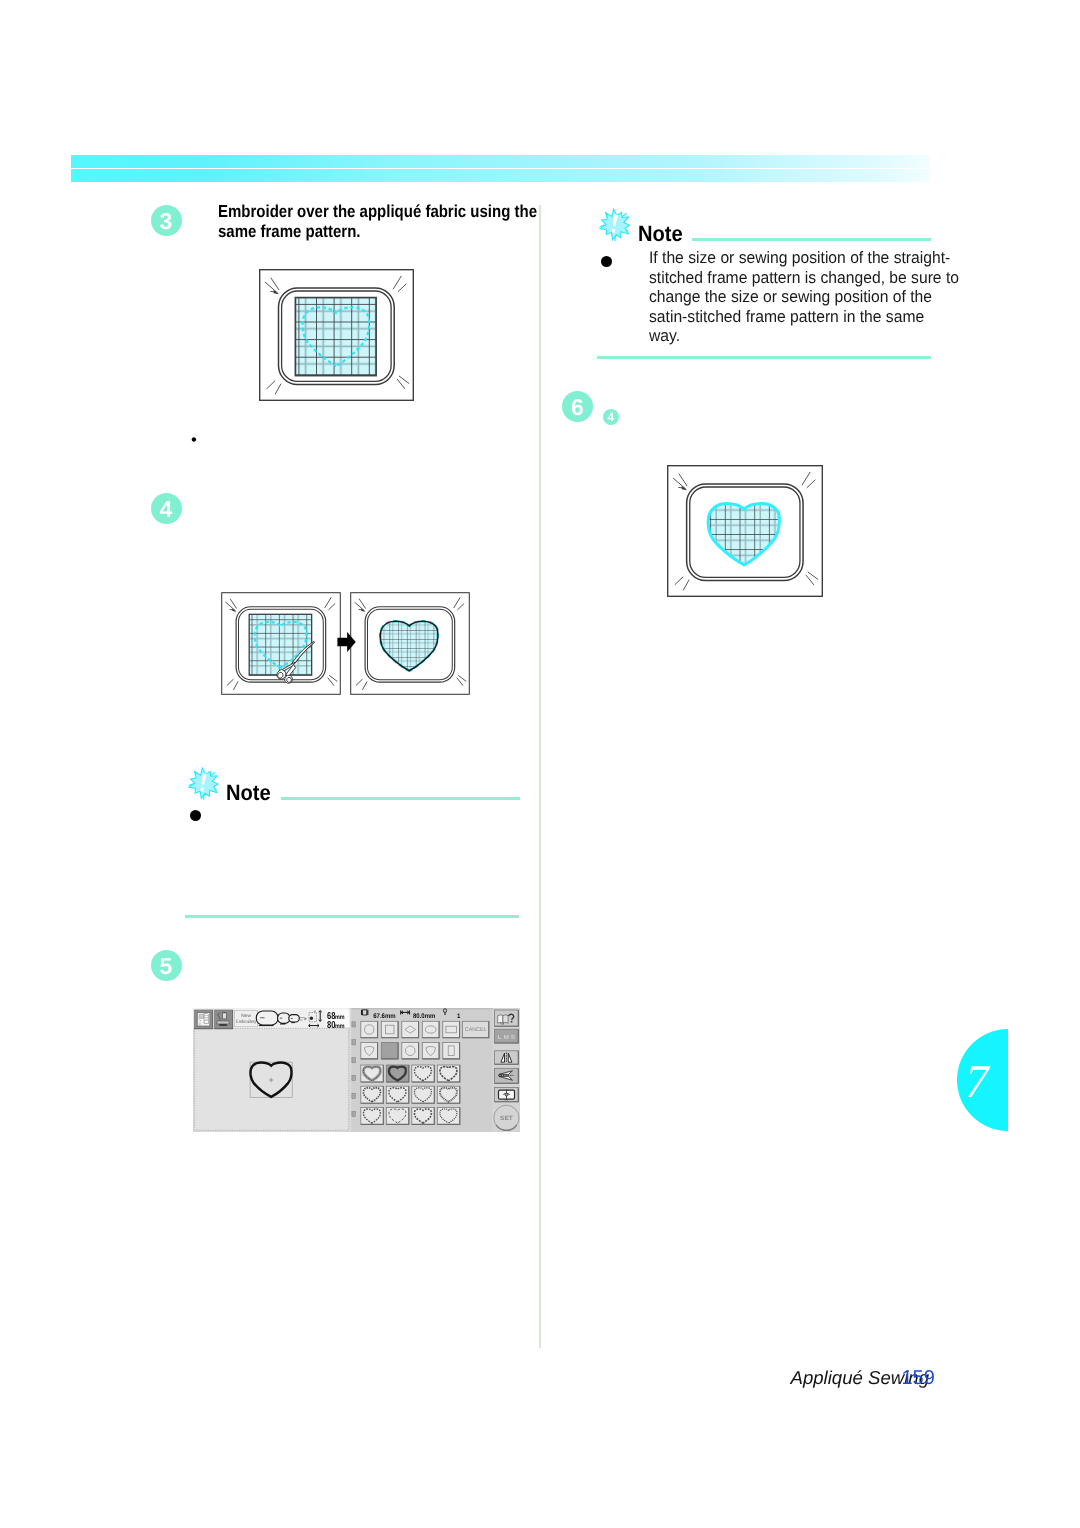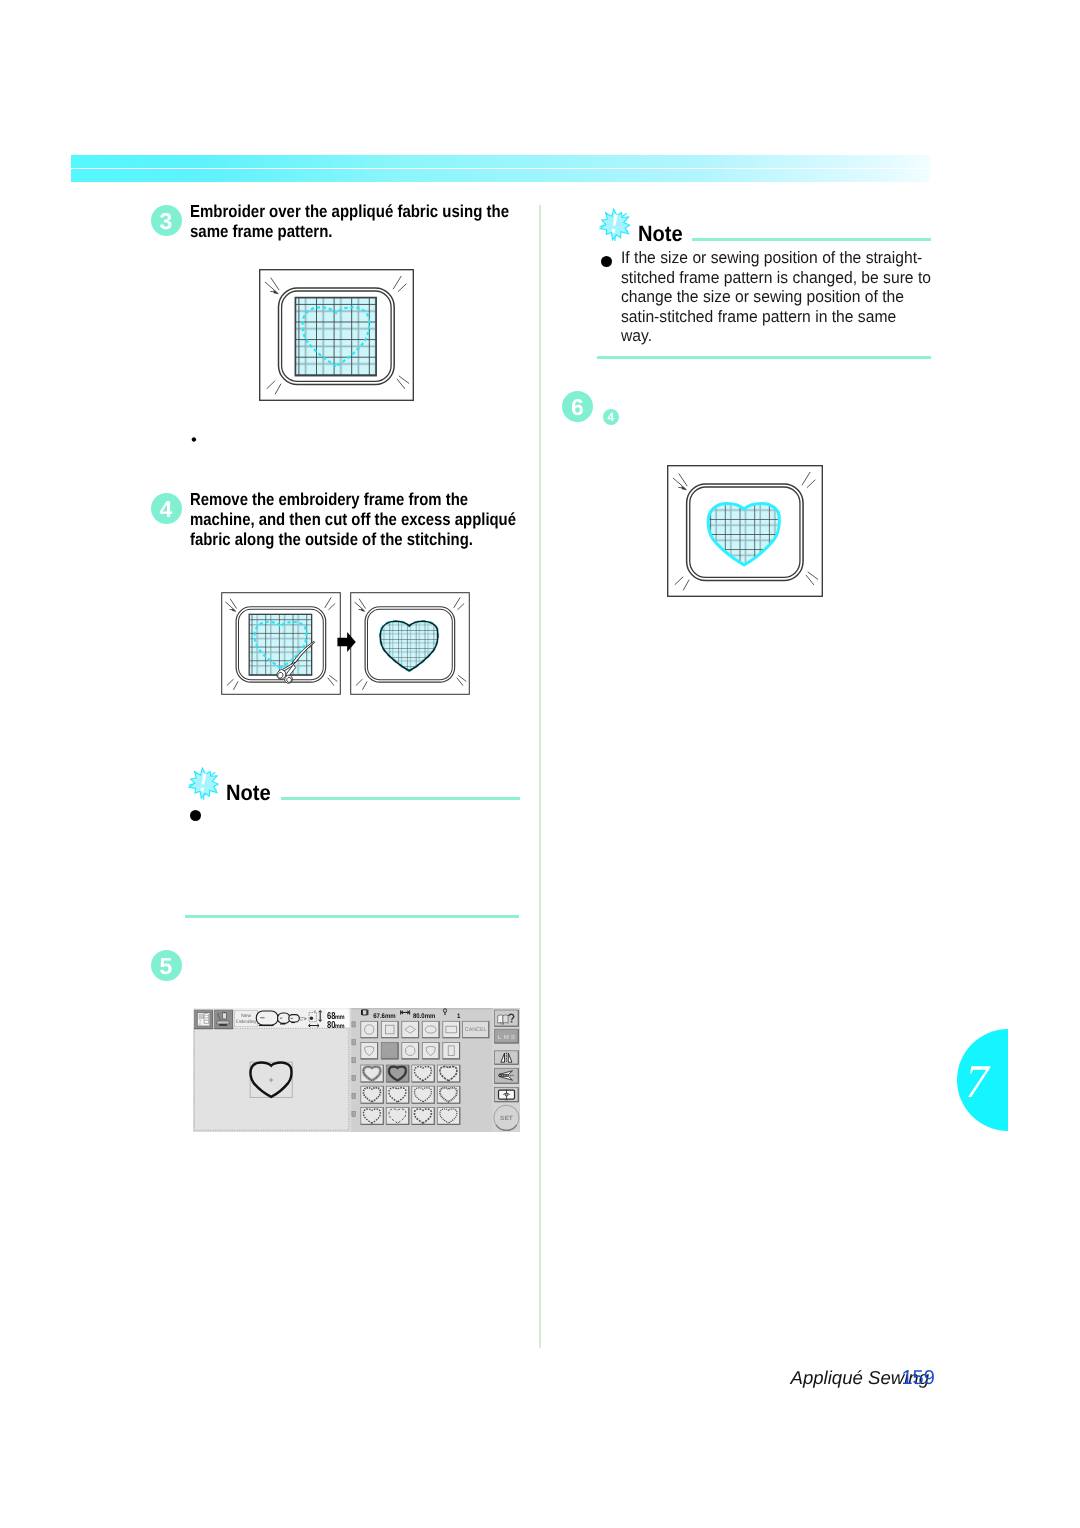--- a/index.html
+++ b/index.html
@@ -17,21 +17,21 @@
   .hbar2{top:169px;width:859px;height:13px;}
 
   
   .vdiv{position:absolute;left:538.6px;top:205px;width:2.8px;height:1143px;
         background:linear-gradient(to right,#ececec 0%,#d2e4ce 35%,#d2e4ce 62%,#ededed 100%);}
 
   
   .stepnum{position:absolute;width:31px;height:31px;border-radius:50%;
            background:#81f0d2;color:#fff;font-weight:bold;font-size:23px;
            text-align:center;line-height:32px;}
-  .txtblk{position:absolute;}
+  .txtblk{position:absolute;margin-left:28px;}
   .tl{white-space:pre;transform-origin:0 0;}
   .bold .tl{font-weight:bold;font-size:17.4px;color:#000;}
   .reg .tl{font-size:16.6px;color:#1a1a1a;}
 
   
   .noteword{position:absolute;font-weight:bold;font-size:22px;color:#000;
             transform-origin:0 0;transform:scaleX(0.915);white-space:pre;}
   .noterule{position:absolute;height:2.9px;background:#8ff1d4;}
   .notedot{position:absolute;width:11px;height:11px;border-radius:50%;background:#000;}
 
@@ -89,25 +89,20 @@
           <rect x="0" y="0" width="17.6" height="17.6" fill="#cdf6fb"></rect>
           <rect x="0" y="6.4" width="17.6" height="1.7" fill="#93b9bf"></rect>
           <rect x="6.4" y="0" width="1.7" height="17.6" fill="#93b9bf"></rect>
           <rect x="0" y="0" width="17.6" height="0.9" fill="#3f464a"></rect>
           <rect x="0" y="0" width="0.9" height="17.6" fill="#3f464a"></rect>
         </pattern>
       </defs>
     </svg>
 
   <div class="stepnum" style="left:150.5px;top:493px">4</div>
-  <div class="txtblk bold" id="s4" style="left:189.5px;top:489px">
-      <div class="tl" style="height: 20.2px; line-height: 20.2px; transform: scaleX(0.856205);">Remove the embroidery frame from the</div>
-      <div class="tl" style="height: 20.2px; line-height: 20.2px; transform: scaleX(0.856205);">machine, and then cut off the excess appliqué</div>
-      <div class="tl" style="height: 20.2px; line-height: 20.2px; transform: scaleX(0.856205);">fabric along the outside of the stitching.</div>
-    </div>
 
   <svg id="ill2a" style="left:221px;top:592px" width="120" height="103" viewBox="0 0 120 103">
       <g>
         <rect x="0.7" y="0.7" width="118.6" height="101.6" fill="#fff" stroke="#3a3a3a" stroke-width="1.0492851906158358"></rect>
         <path d="M4.8 10.299999999999999 L14.24516129032258 18.57121212121212" stroke="#4d4d4d" stroke-width="0.95" fill="none" stroke-linecap="round"></path>
         <path d="M9.29032258064516 7.0227272727272725 L15.406451612903224 16.23030303030303" stroke="#4d4d4d" stroke-width="0.95" fill="none" stroke-linecap="round"></path>
         <path d="M8.980645161290322 17.478787878787877 L12.851612903225806 18.025000000000002" stroke="#4d4d4d" stroke-width="0.95" fill="none" stroke-linecap="round"></path>
         <path d="M11.225806451612902 16.386363636363637 L15.638709677419353 19.663636363636364 L11.458064516129033 18.883333333333333 Z" fill="#333"></path>
         <path d="M110.01290322580644 5.696212121212121 L103.9741935483871 15.5280303030303" stroke="#4d4d4d" stroke-width="0.95" fill="none" stroke-linecap="round"></path>
         <path d="M113.88387096774193 11.704545454545453 L107.76774193548385 17.55681818181818" stroke="#4d4d4d" stroke-width="0.95" fill="none" stroke-linecap="round"></path>

